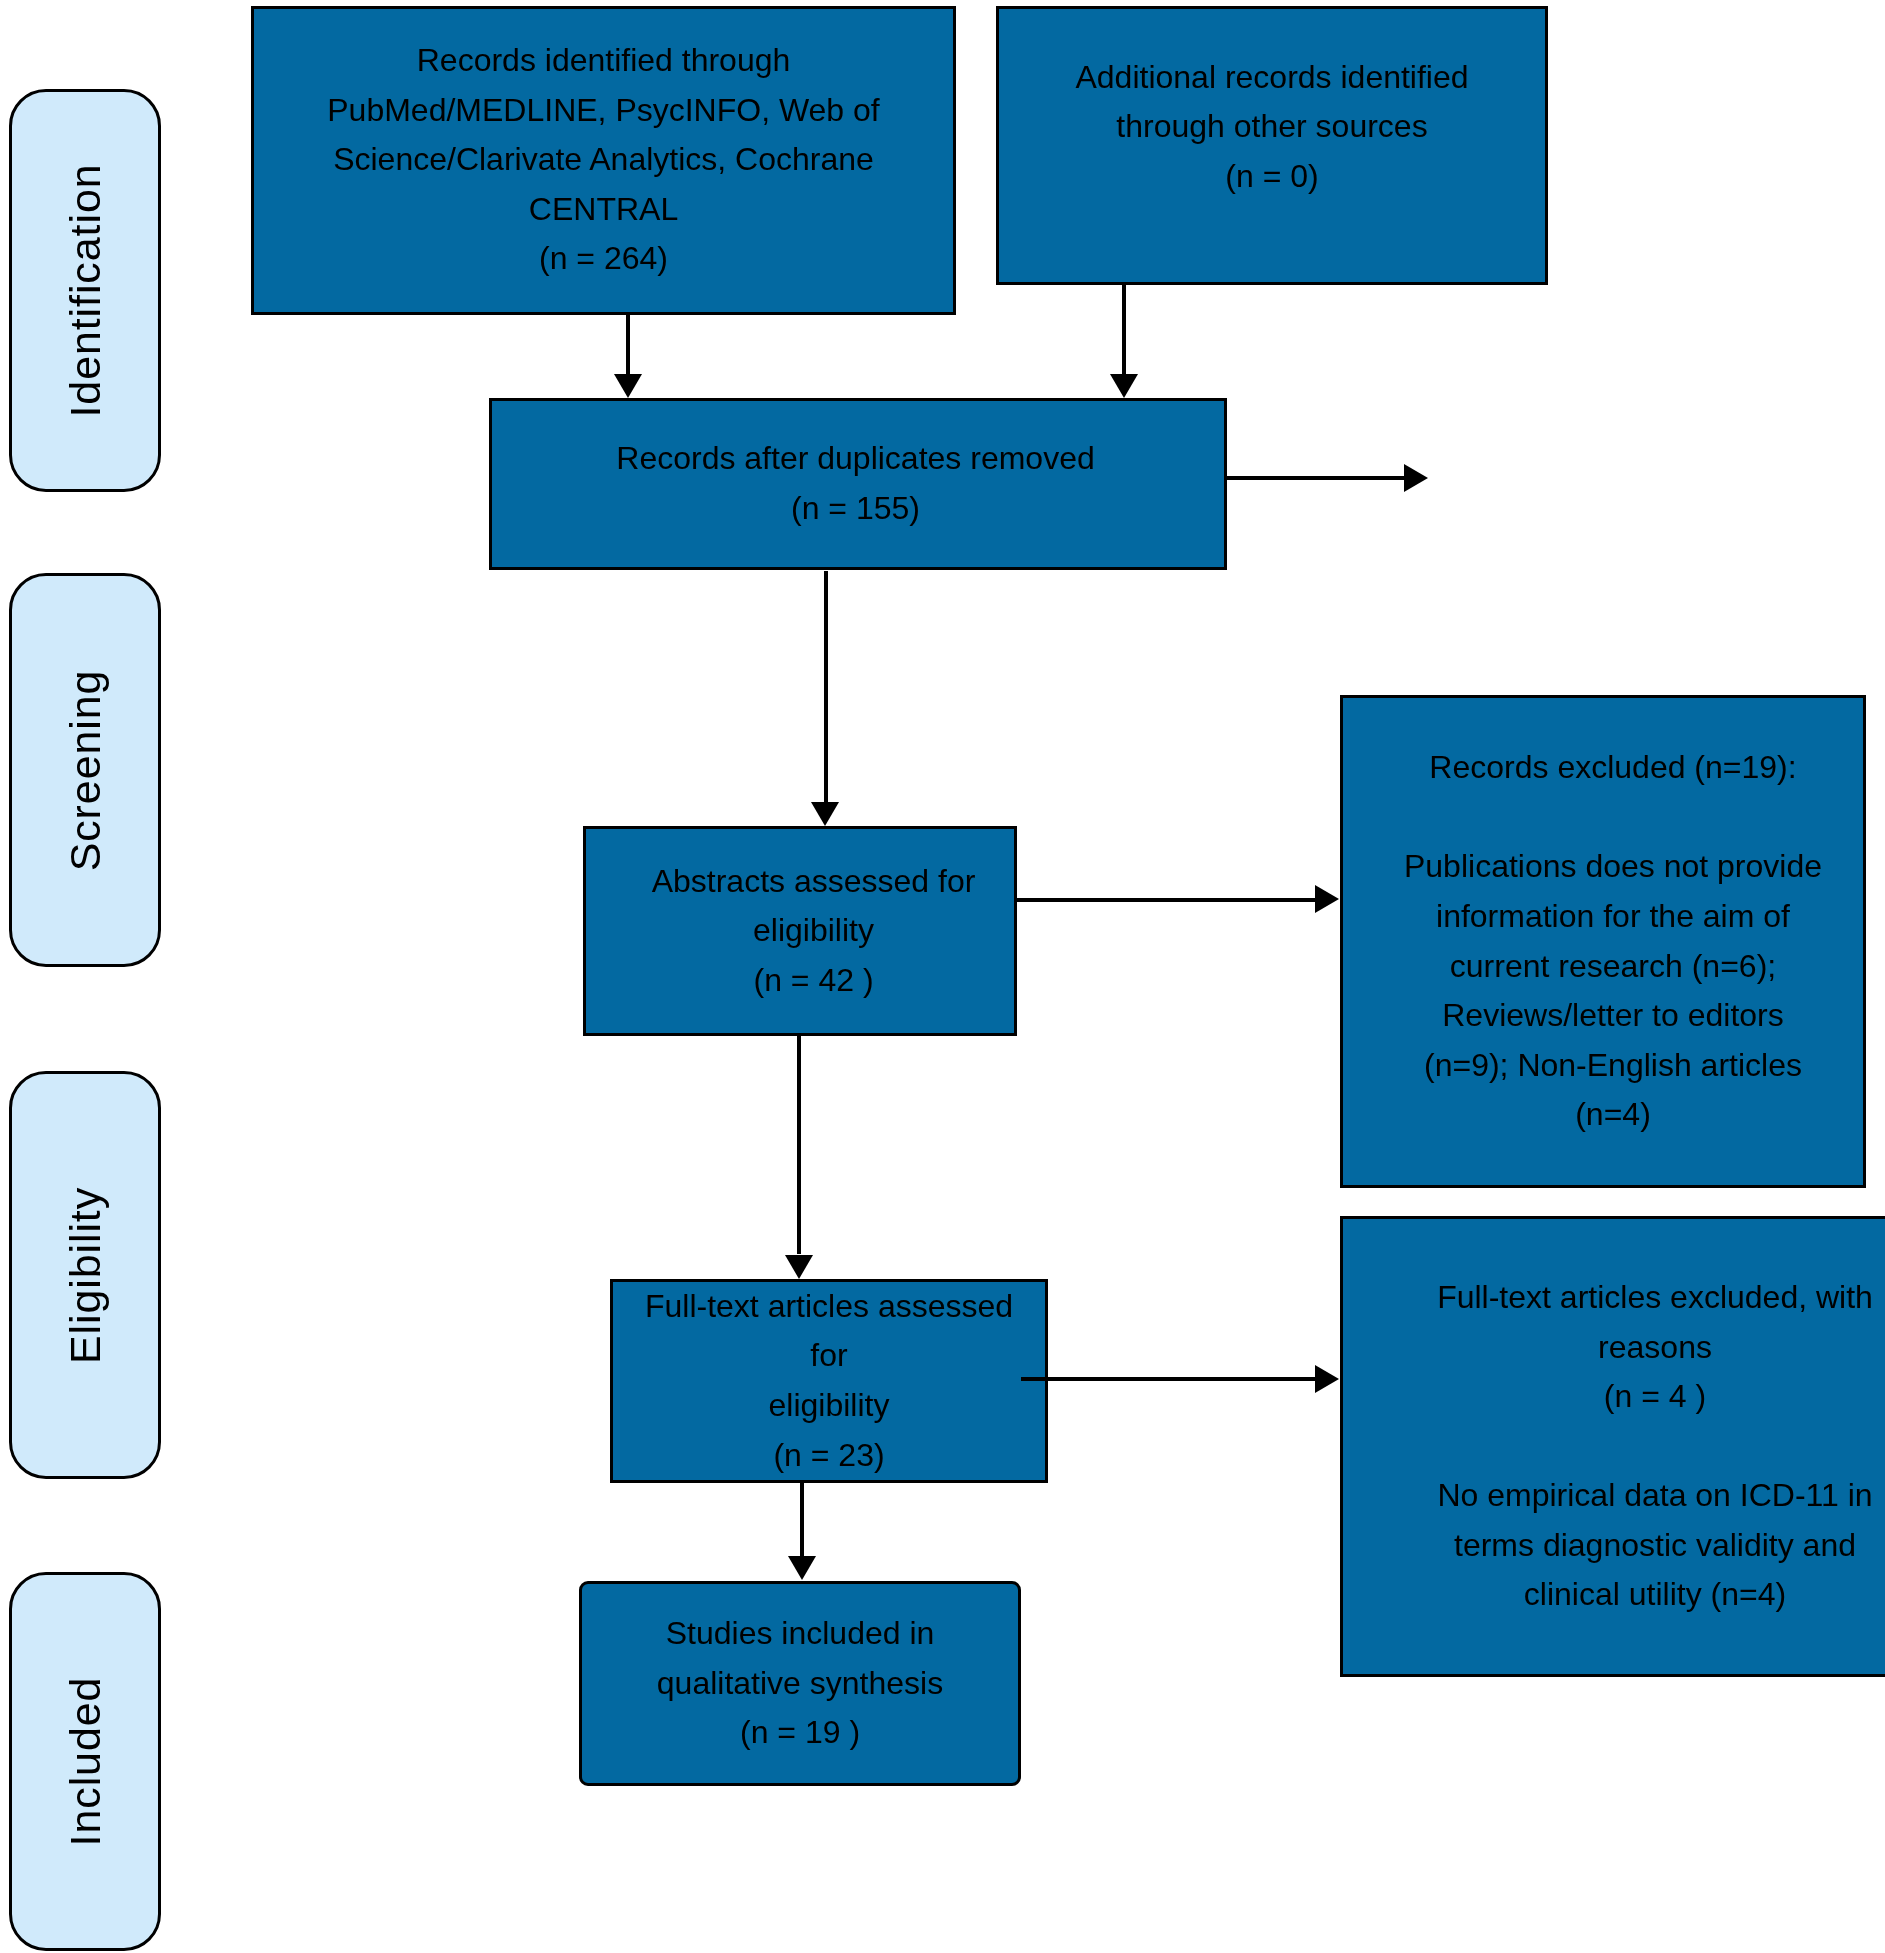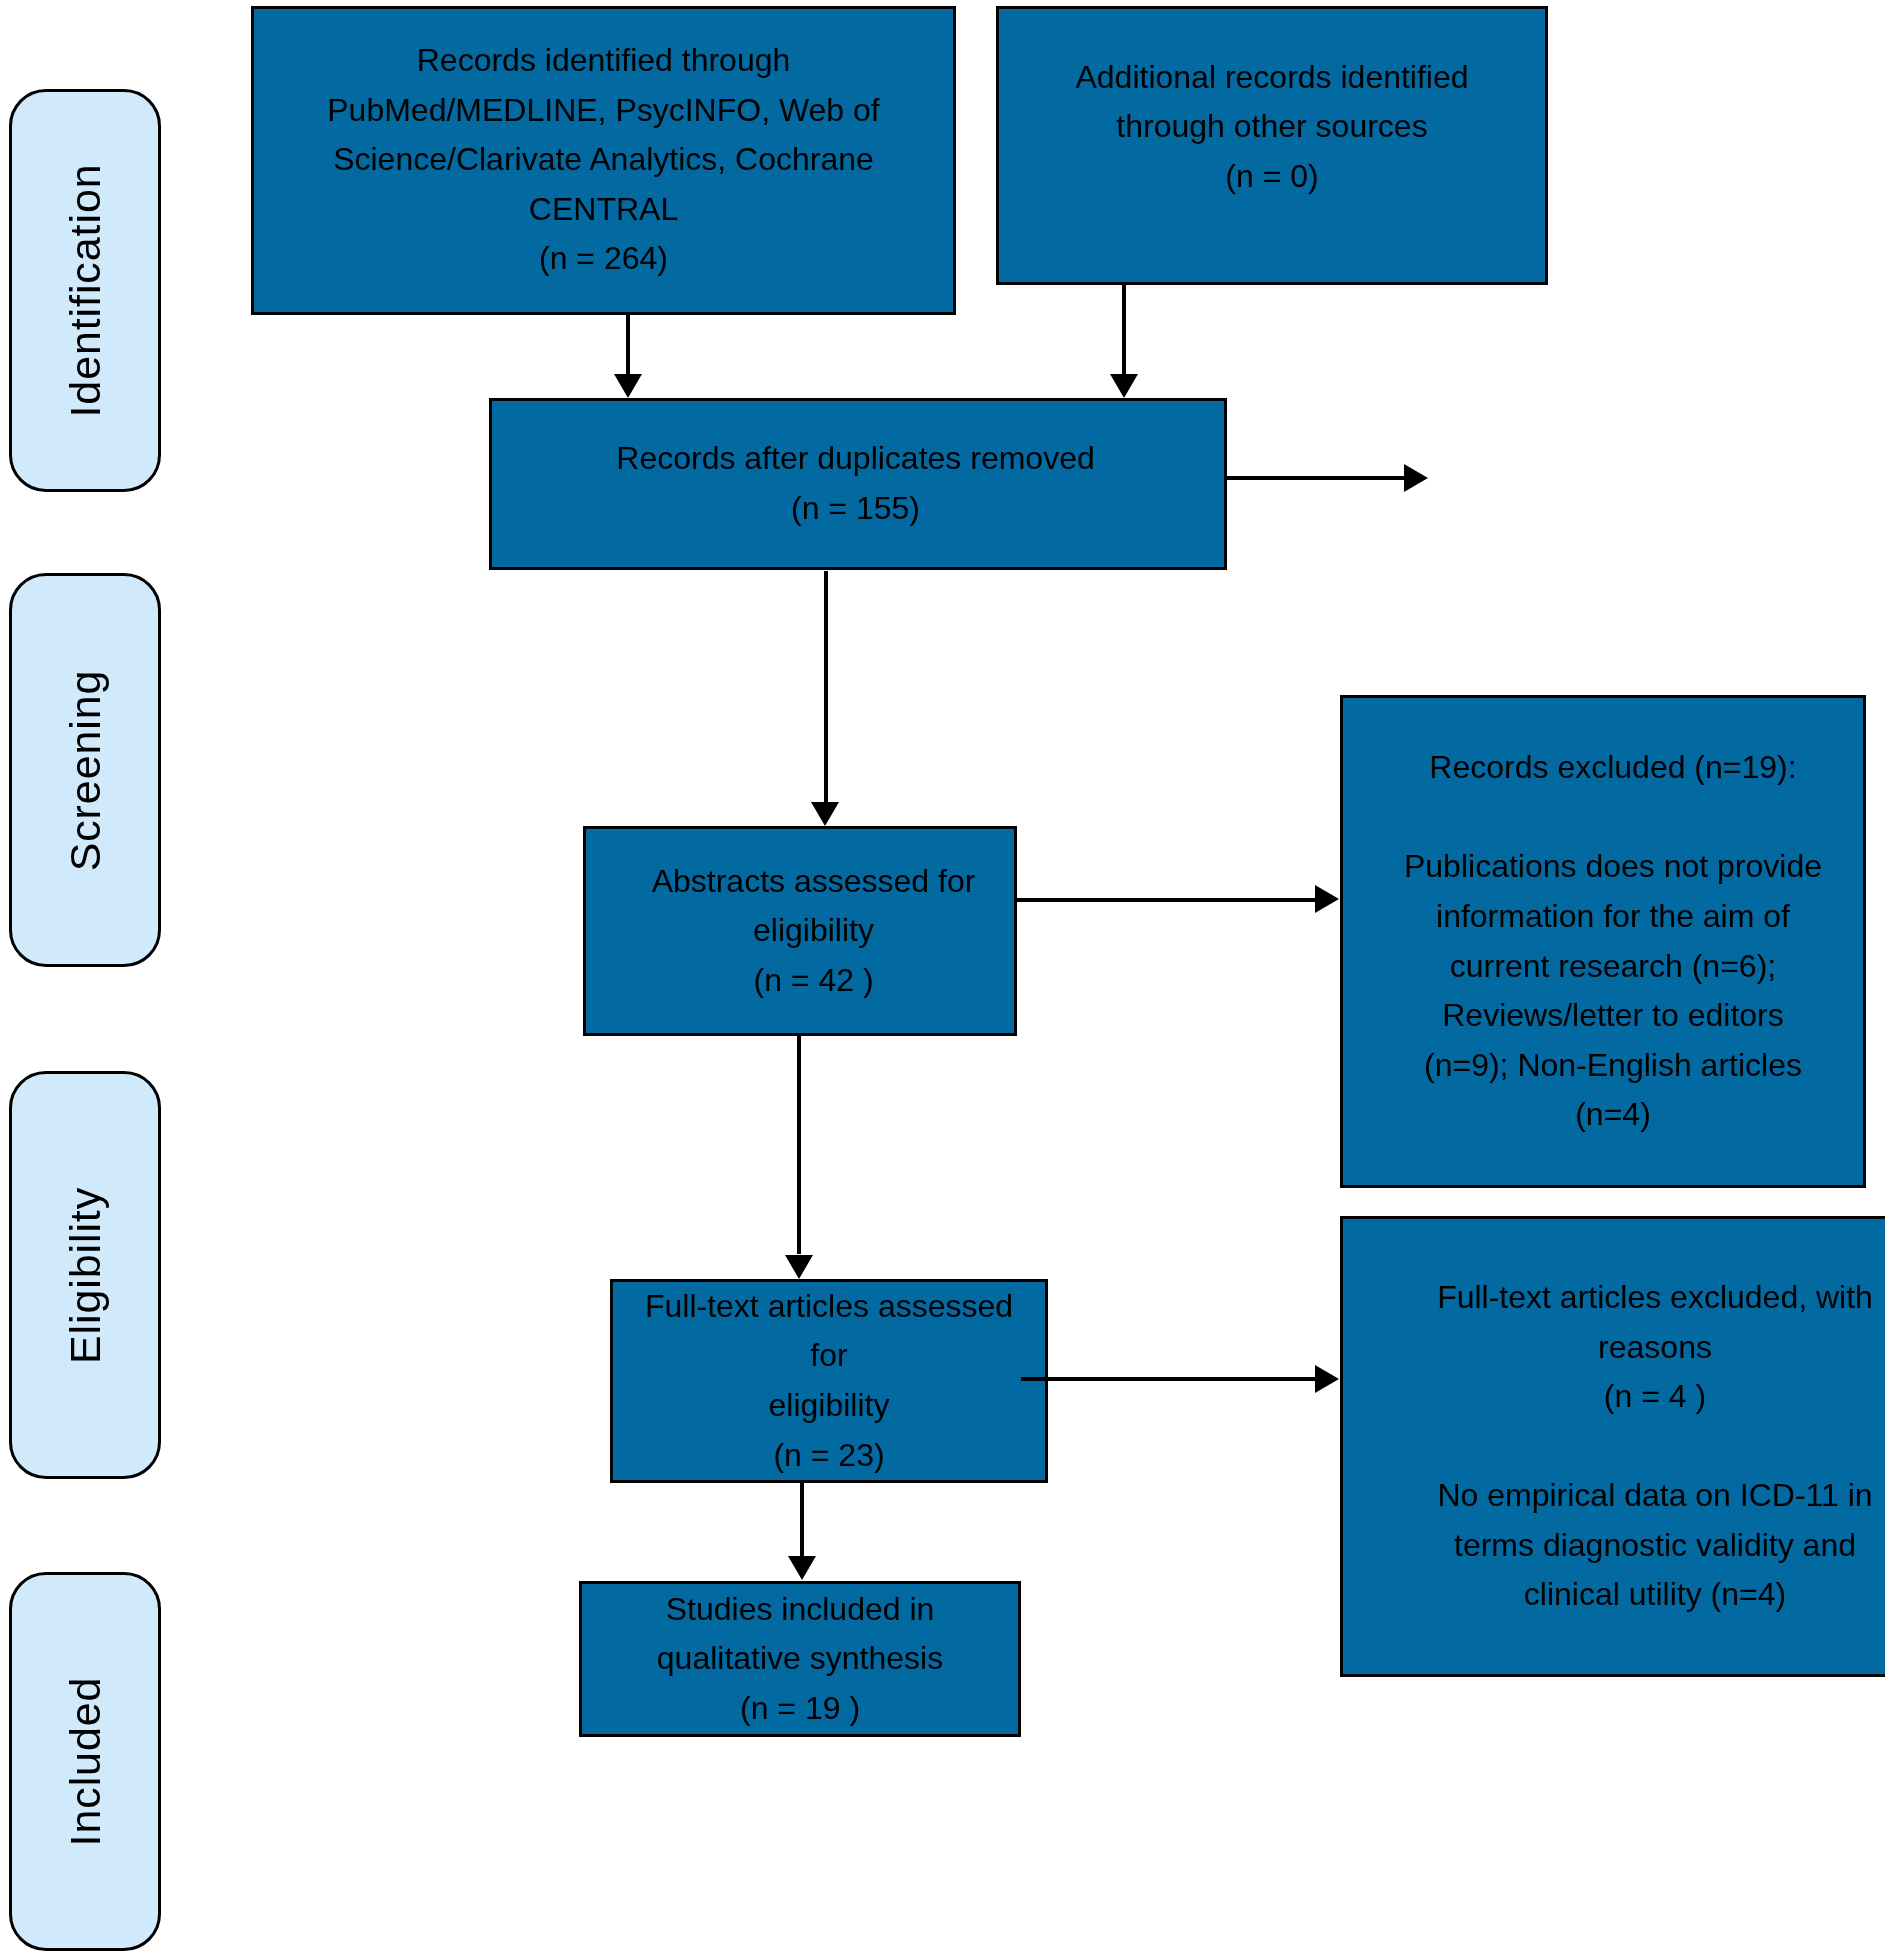--- a/index.html
+++ b/index.html
@@ -85,21 +85,21 @@
 (n = 23)</div>
 
   <div class="node" style="left:1340px; top:1216px; width:630px; height:461px;">Full-text articles excluded, with
 reasons
 (n = 4 )
 
 No empirical data on ICD-11 in
 terms diagnostic validity and
 clinical utility (n=4)</div>
 
-  <div class="node" style="left:579px; top:1581px; width:442px; height:156px;">Studies included in
+  <div class="node" style="left:579px; top:1581px; width:442px; height:205px;border-radius:9px;">Studies included in
 qualitative synthesis
 (n = 19 )</div>
 
   <div class="vline" style="left:626px; top:314px; height:60px;"></div>
   <div class="arr-down" style="left:614px; top:374px;"></div>
 
   <div class="vline" style="left:1122px; top:285px; height:89px;"></div>
   <div class="arr-down" style="left:1110px; top:374px;"></div>
 
   <div class="hline" style="left:1227px; top:476px; width:177px;"></div>

